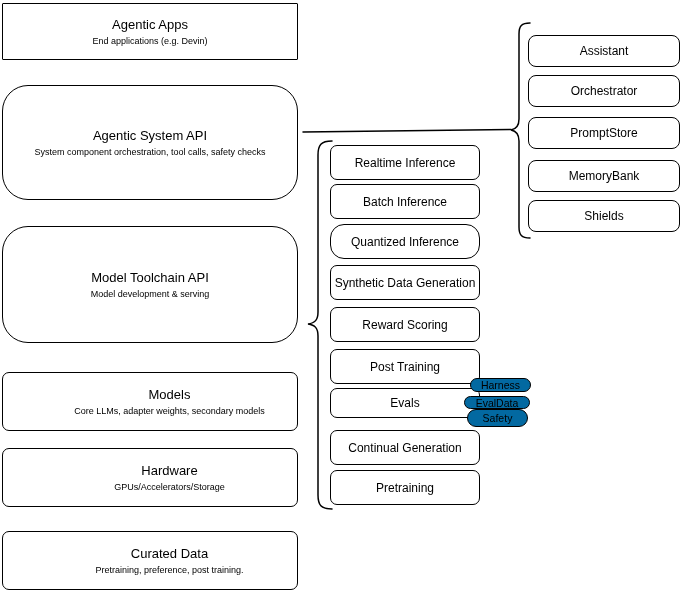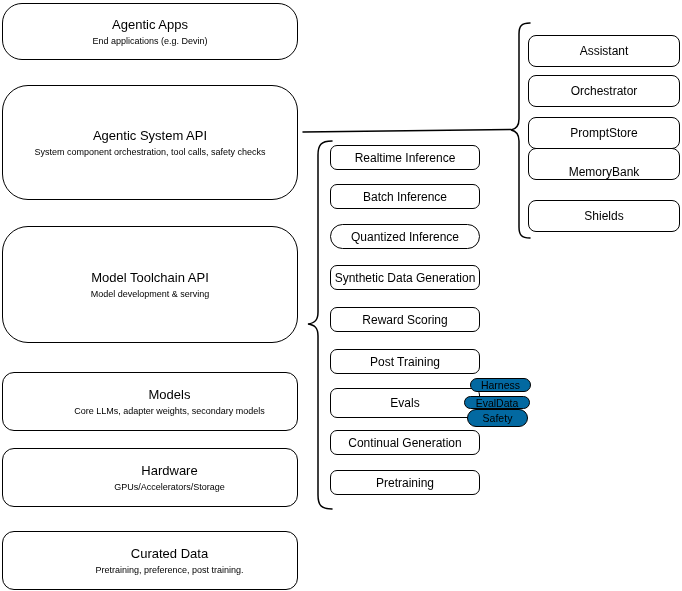--- a/index.html
+++ b/index.html
@@ -41,27 +41,27 @@
   }
   .lbox .subtitle {
     font-size: 9px;
     line-height: 12px;
     margin-top: 2px;
   }
   .lbox {
     left: 2px;
     width: 296px;
   }
-  .r-small  { border-radius: 20px; }
-  .r-mid    { border-radius: 12px; padding-left: 39px; }
+  .r-small  { border-radius: 1px; }
+  .r-mid    { border-radius: 7px; padding-left: 39px; }
   .r-big    { border-radius: 26px; }
   .mbox {
     left: 330px;
     width: 150px;
-    height: 25px;
+    height: 35px;
     border-radius: 7px;
     font-size: 12px;
   }
   .rbox {
     left: 528px;
     width: 152px;
     height: 32px;
     border-radius: 8px;
     font-size: 12px;
   }
@@ -159,20 +159,20 @@
 
   <div class="box rbox" style="top:35px;">
     <span>Assistant</span>
   </div>
   <div class="box rbox" style="top:75px;align-items:center;">
     <span>Orchestrator</span>
   </div>
   <div class="box rbox" style="top:117px;">
     <span>PromptStore</span>
   </div>
-  <div class="box rbox" style="top:148px;justify-content:flex-end;">
+  <div class="box rbox" style="top:160px;">
     <span>MemoryBank</span>
   </div>
   <div class="box rbox" style="top:200px;">
     <span>Shields</span>
   </div>
 
 </div>
 
 </body></html>

